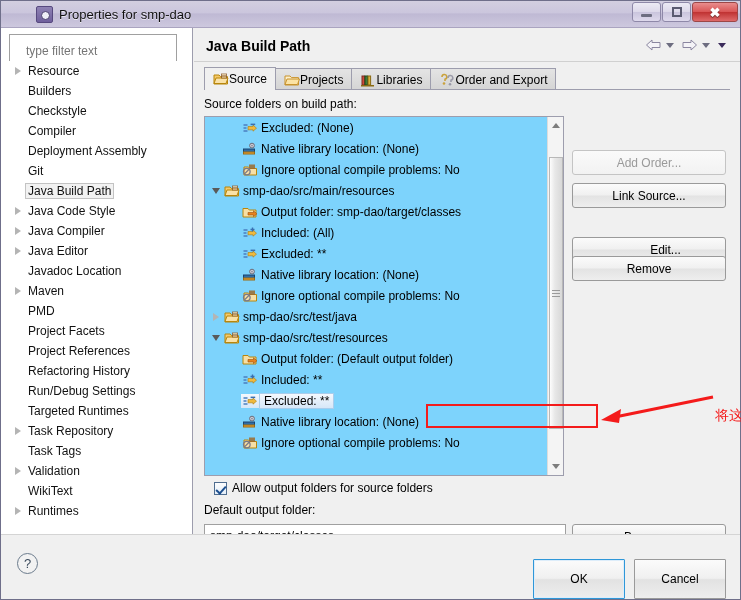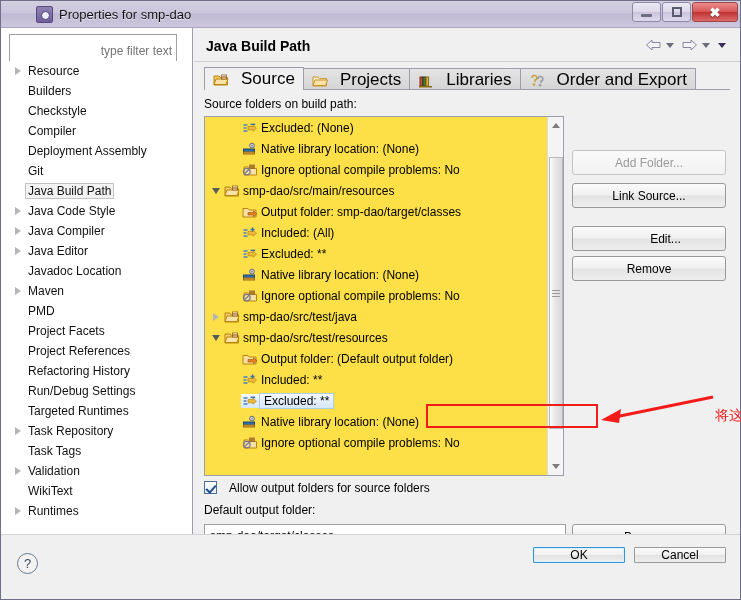--- a/index.html
+++ b/index.html
@@ -71,24 +71,23 @@
     position: absolute; left: 0; top: 0;
     width: 192px; height: 506px;
     background: #fff;
     border-right: 1px solid #9d9dad;
   }
   #filter-input {
     position: absolute; left: 8px; top: 6px;
     width: 168px; height: 34px;
     border: 1px solid #a0a0a0;
     background: #fff; color: #767676;
-    font-size: 12px; padding: 0 4px;
+    font-size: 12px; padding: 0 16px;
     outline: none;
     font-family: "Liberation Sans", sans-serif;
-    text-align: right;
   }
   #tree { position: absolute; left: 0; top: 33px; width: 191px; height: 470px; background:#fff; }
   .tnode {
     height: 20px; display: flex; align-items: center;
     padding-left: 10px; font-size: 12px; color: #111;
     white-space: nowrap;
   }
   .tnode .arrow {
     width: 14px; flex: 0 0 14px; display: flex; align-items: center; justify-content: center;
   }
@@ -129,22 +128,22 @@
     position: absolute; left: 0; top: 33px; width: 546px; height: 1px;
     background: #d0d0d0;
   }
 
   
   #tabs {
     position: absolute; left: 10px; top: 39px;
     height: 23px; display: flex; align-items: flex-end;
   }
   .tab {
-    height: 22px; display: flex; align-items: center; gap: 12px;
-    padding: 0 8px; font-size: 17px; color: #000;
+    height: 22px; display: flex; align-items: center; gap: 0;
+    padding: 0 8px; font-size: 12px; color: #000;
     border: 1px solid #9d9dad; border-bottom: none;
     background: linear-gradient(to bottom, #e4e4e4, #d4d4d4);
     margin-right: -1px;
   }
   .tab.active {
     background: #f0f0f0;
     position: relative; z-index: 3;
     height: 23px;
   }
   #tabstrip-line {
@@ -153,21 +152,21 @@
   }
 
   .icn { width: 16px; height: 14px; position: relative; flex: 0 0 16px; }
 
   #srclabel { position: absolute; left: 10px; top: 69px; font-size: 12px; color: #000; }
 
   
   #listbox {
     position: absolute; left: 10px; top: 88px;
     width: 360px; height: 360px;
-    background: #fde047;
+    background: #7dd3fc;
     border: 1px solid #9d9dad;
     overflow: hidden;
   }
   #rows { position: absolute; left: 0; top: 0; width: 344px; }
   .row {
     height: 21px; display: flex; align-items: center;
     font-size: 12px; color: #000; white-space: nowrap;
     padding-left: 4px;
   }
   .row .rarrow { width: 14px; flex: 0 0 14px; display:flex; align-items:center; justify-content:center; }
@@ -219,25 +218,25 @@
     border-radius: 3px;
     background: linear-gradient(to bottom, #fbfbfb 0%, #f0f0f0 48%, #e3e3e3 52%, #eeeeee 100%);
     display: flex; align-items: center; justify-content: center;
     font-family: "Liberation Sans", sans-serif;
   }
   .btn.disabled { color: #9a9a9a; border-color: #c4c4c4;
     background: linear-gradient(to bottom,#fafafa,#f2f2f2); }
 
   #btn-add    { left: 378px; top: 122px; }
   #btn-link   { left: 378px; top: 155px; }
-  #btn-edit   { left: 378px; top: 198px; padding-left: 33px; }
+  #btn-edit   { left: 378px; top: 209px; padding-left: 33px; }
   #btn-remove { left: 378px; top: 228px; }
 
   
-  #allow-row { position: absolute; left: 10px; top: 453px; display: flex; align-items: flex-start; gap: 12px; }
+  #allow-row { position: absolute; left: 20px; top: 453px; display: flex; align-items: flex-end; gap: 5px; }
   .cbox {
     width: 13px; height: 13px; border: 1px solid #4f6d8f;
     background: linear-gradient(to bottom,#fdfdfd,#e4eef8);
     position: relative; flex: 0 0 13px;
   }
   .cbox::after {
     content: ""; position: absolute; left: 3px; top: 1px;
     width: 4px; height: 8px; border: solid #1c4f8f;
     border-width: 0 2px 2px 0; transform: rotate(42deg);
   }
@@ -272,22 +271,22 @@
     background: #f0f0f0; border-top: 1px solid #d4d4d4;
   }
   #help-icon {
     position: absolute; left: 16px; top: 18px;
     width: 21px; height: 21px; border: 1px solid #6b7b8c; border-radius: 50%;
     display: flex; align-items: center; justify-content: center;
     font-size: 13px; color: #3a4a5c;
     background: #f2f2f2;
   }
   .fbtn {
-    position: absolute; top: 12px;
-    width: 92px; height: 16px;
+    position: absolute; top: 24px;
+    width: 92px; height: 40px;
     font-size: 12px; color: #000;
     border: 1px solid #9a9a9a; border-radius: 1px;
     background: linear-gradient(to bottom, #fbfbfb 0%, #f0f0f0 48%, #e2e2e2 52%, #eeeeee 100%);
     display: flex; align-items: center; justify-content: center;
   }
   #btn-ok { right: 115px; border: 1px solid #2f97d8; box-shadow: inset 0 0 0 1px #ddedfa; }
   #btn-cancel { right: 14px; }
 </style>
 </head>
 <body>
@@ -679,21 +678,21 @@
                 <div></div>
                 <div></div>
             </div>
           </div>
           <div class="sb-btn" style="position:absolute;bottom:0;left:0;">
             <div class="sb-dn"></div>
           </div>
         </div>
       </div>
 
-      <div class="btn disabled" id="btn-add">Add Folder...</div>
+      <div class="btn disabled" id="btn-add">Add Order...</div>
       <div class="btn" id="btn-link">Link Source...</div>
       <div class="btn" id="btn-edit">Edit...</div>
       <div class="btn" id="btn-remove">Remove</div>
 
       <div id="allow-row">
         <div class="cbox"></div>
         <span>Allow output folders for source folders</span>
       </div>
 
       <div id="defout-label">Default output folder:</div>

